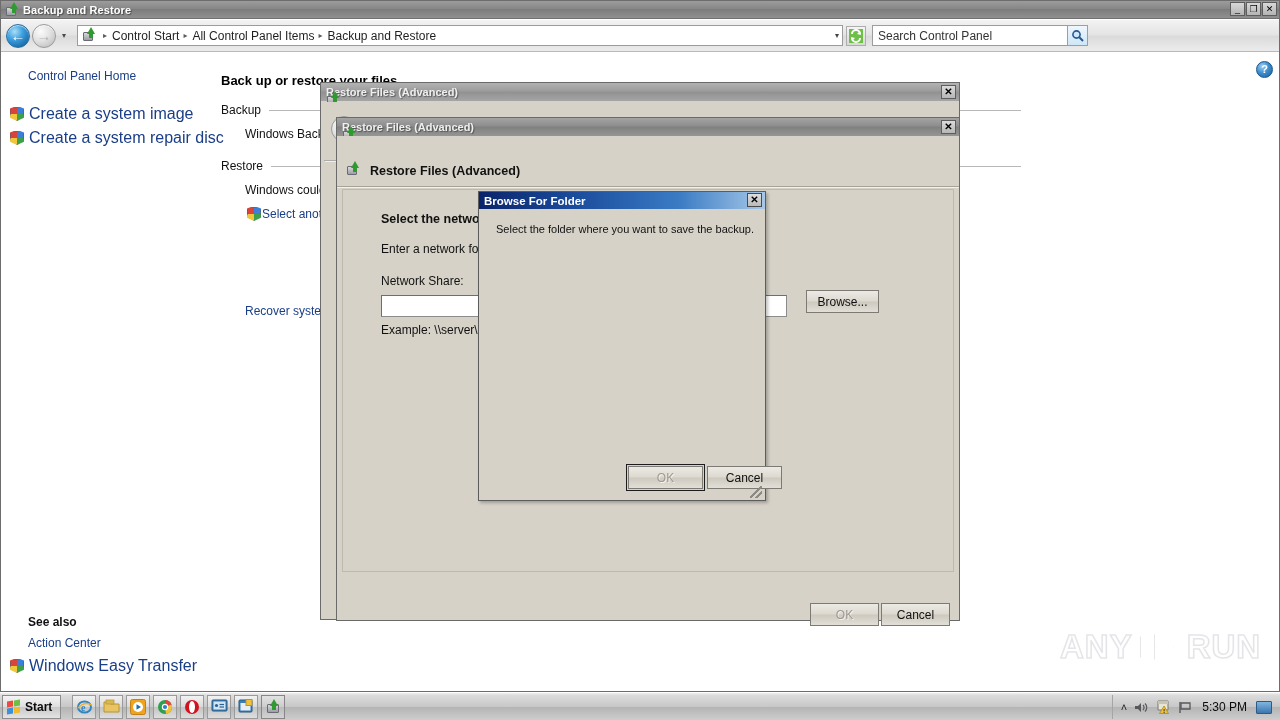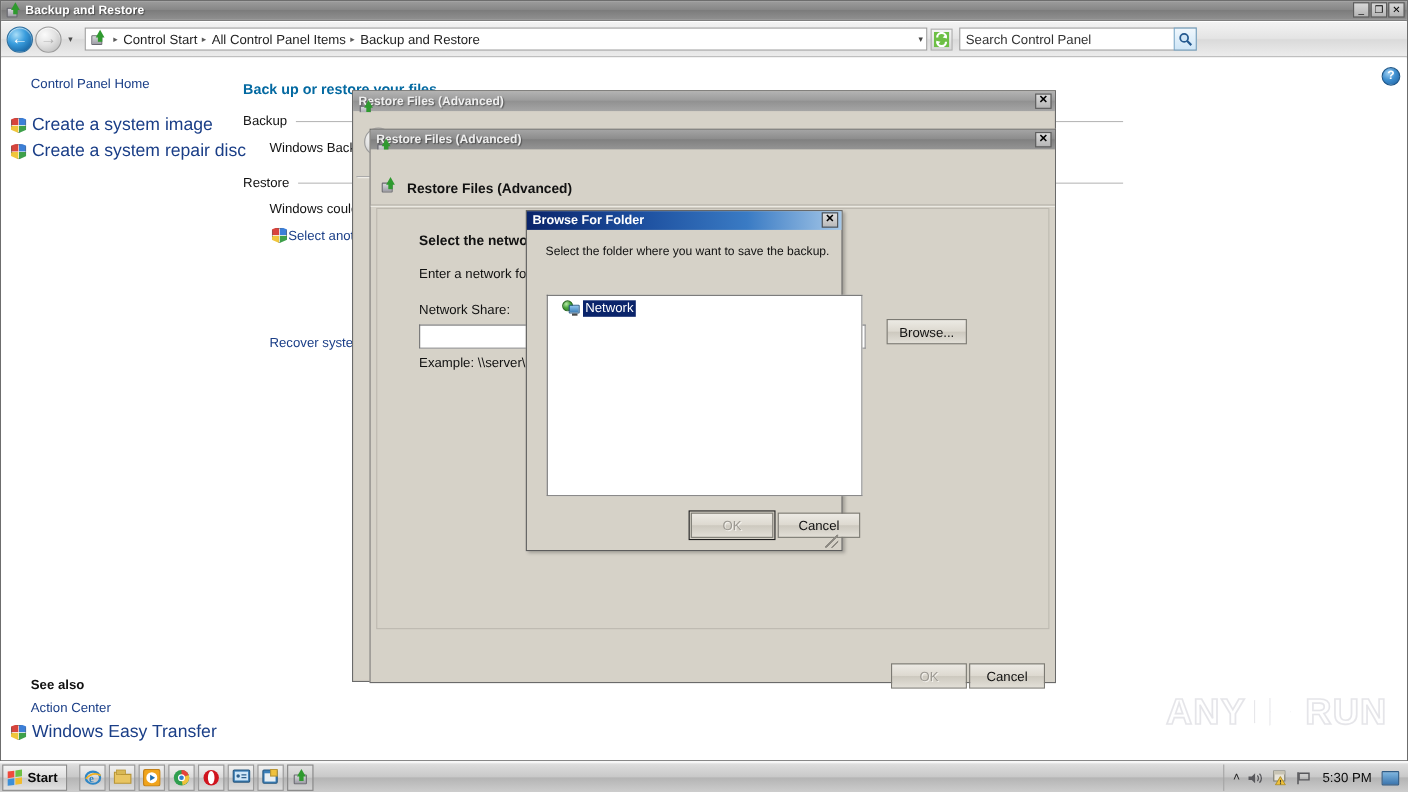--- a/index.html
+++ b/index.html
@@ -131,21 +131,21 @@
   }
 
   #see-also-title { position: absolute; left: 27px; top: 562px; font-weight: bold; color: #111; font-size: 12px; }
   #action-center { position: absolute; left: 27px; top: 583px; color: #1a3e87; font-size: 12px; }
   #easy-transfer { position: absolute; left: 9px; top: 604px; }
 
   
   #main-pane { position: absolute; left: 200px; top: 0; right: 0; height: 100%; }
   #page-heading {
     position: absolute; left: 20px; top: 20px;
-    font-size: 13px; font-weight: bold; color: #0369a1;
+    font-size: 13px; font-weight: bold; color: #000000;
   }
   .section-row {
     position: absolute; left: 20px; display: flex; align-items: center; width: 800px;
   }
   .section-label { font-size: 12px; color: #111; white-space: nowrap; }
   .section-rule { flex: 1; height: 1px; background: #b8b8b8; margin-left: 8px; }
   .body-text { position: absolute; font-size: 12px; color: #111; white-space: nowrap; }
   .body-link { position: absolute; font-size: 12px; color: #1a3e87; white-space: nowrap; }
   .link-with-shield { display: flex; align-items: center; gap: 1px; }
 
@@ -606,30 +606,20 @@
 </div>
 
 <div id="browse-dlg">
   <div id="browse-title">
     <span id="browse-title-text">Browse For Folder</span>
     <div id="browse-close">✕</div>
   </div>
 
   <div id="browse-prompt">Select the folder where you want to save the backup.</div>
 
-  <div id="browse-tree">
-    <div id="tree-item-network">
-      <span class="net-icon">
-        <span class="globe"></span>
-          <span class="monitor"></span>
-          <span class="stand"></span>
-      </span>
-      <span id="tree-network-label">Network</span>
-    </div>
-  </div>
 
   <div class="browse-btn disabled focused" id="browse-ok">OK</div>
   <div class="browse-btn" id="browse-cancel">Cancel</div>
   <div id="browse-grip"></div>
 </div>
 
 <div id="watermark">
   <span>ANY</span>
   <span style="position:relative; width:44px; height:34px; display:inline-block;">
     <span class="wm-tri" style="left:2px; top:6px;"></span>

